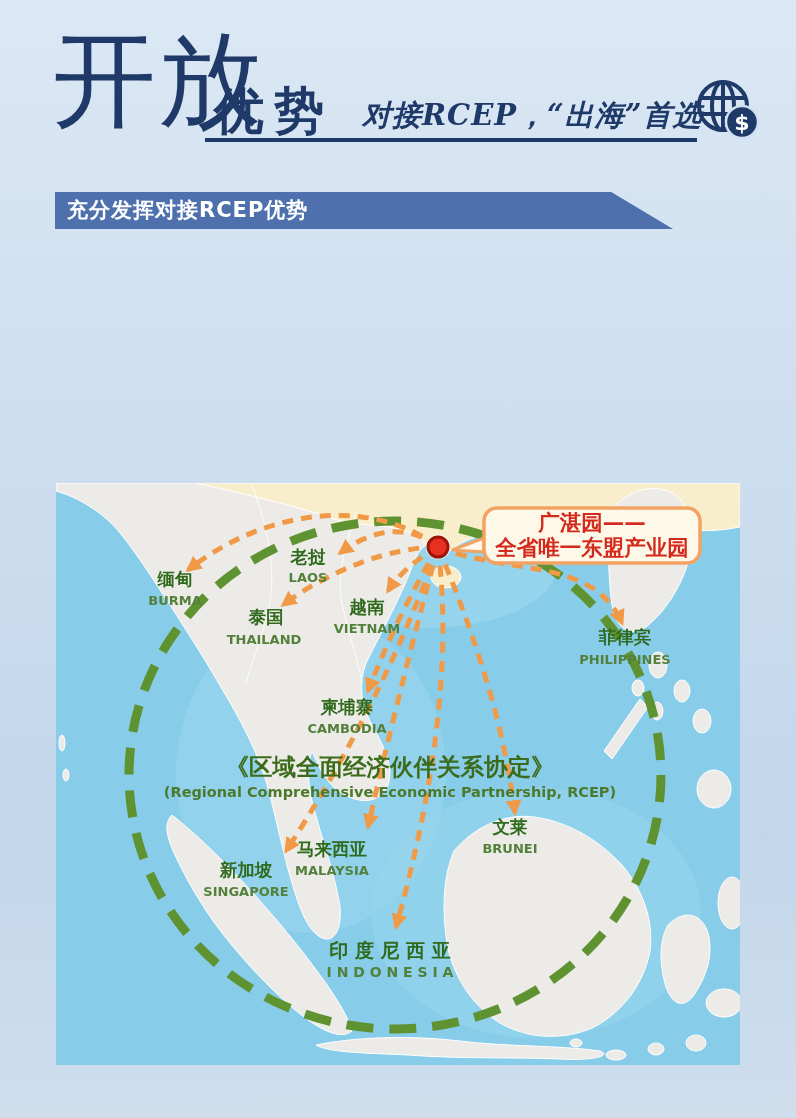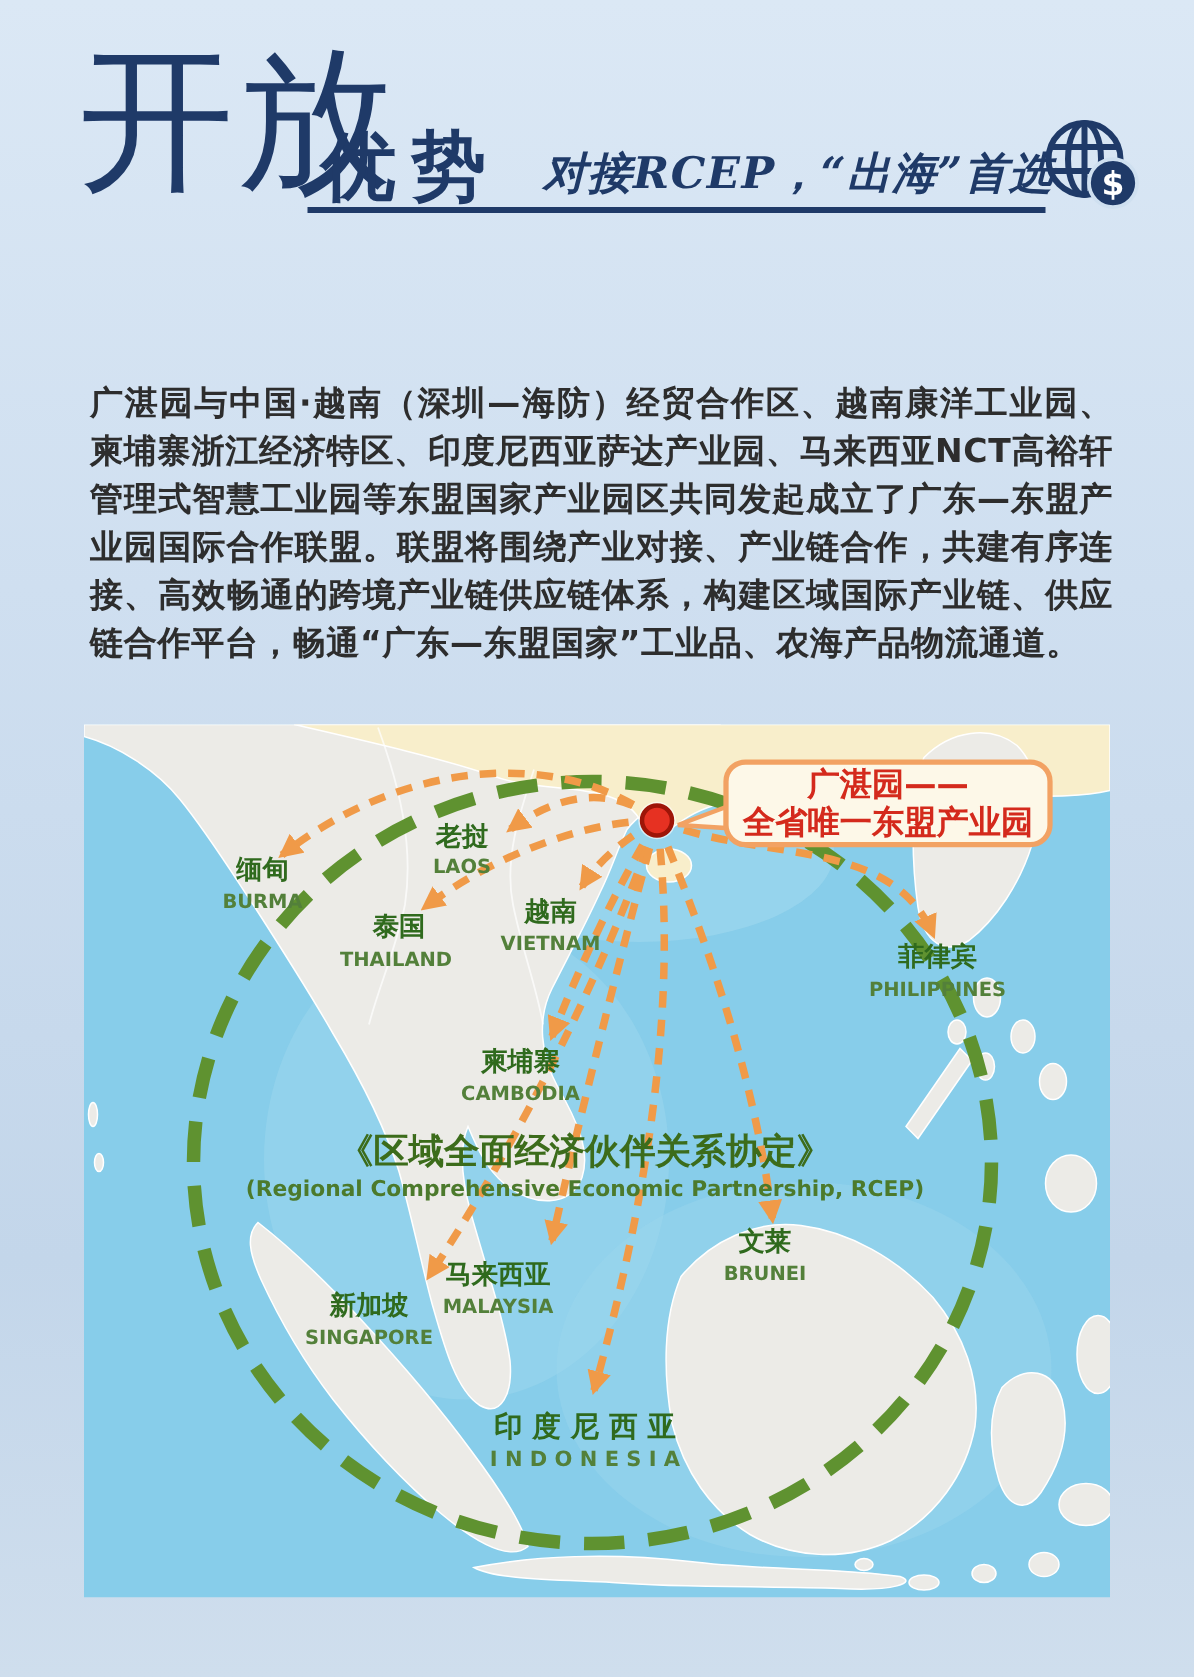--- a/index.html
+++ b/index.html
@@ -75,22 +75,24 @@
         <ellipse cx="27" cy="32" rx="11" ry="24"></ellipse>
         <line x1="4" y1="24" x2="50" y2="24"></line>
         <line x1="4" y1="40" x2="50" y2="40"></line>
         <line x1="27" y1="8" x2="27" y2="56"></line>
       </g>
       <circle cx="46" cy="48" r="16" fill="#1f3a68" stroke="#cfe0f0" stroke-width="2.5"></circle>
       <text x="46" y="56" text-anchor="middle" font-size="22" font-weight="bold" fill="#ffffff">$</text>
     </svg>
   </div>
 
+  <div class="banner">
+    <span>充分发挥对接RCEP优势</span>
+  </div>
 
-  <p class="paragraph">广湛园与中国·越南（深圳—海防）经贸合作区、越南康洋工业园、柬埔寨浙江经济特区、印度尼西亚萨达产业园、马来西亚NCT高裕轩管理式智慧工业园等东盟国家产业园区共同发起成立了广东—东盟产业园国际合作联盟。联盟将围绕产业对接、产业链合作，共建有序连接、高效畅通的跨境产业链供应链体系，构建区域国际产业链、供应链合作平台，畅通“广东—东盟国家”工业品、农海产品物流通道。</p>
 
   <div class="map">
     <svg viewBox="0 0 684 582">
 
       <rect x="0" y="0" width="684" height="582" fill="#87cdea"></rect>
       <ellipse cx="255" cy="290" rx="135" ry="160" fill="#9ed7ee" opacity="0.5"></ellipse>
       <ellipse cx="480" cy="430" rx="165" ry="125" fill="#9ed7ee" opacity="0.4"></ellipse>
       <ellipse cx="370" cy="85" rx="130" ry="60" fill="#a6dbf0" opacity="0.5"></ellipse>
 
       <path class="land" d="M0,0 L424,0 C410,26 396,40 384,50 C376,57 368,62 362,70 C356,82 352,96 344,112 C334,134 322,156 312,176 C302,196 304,220 316,242 C328,263 338,284 332,302 C324,322 300,322 280,306 C268,296 262,282 256,268 C250,282 252,304 258,326 C268,362 280,396 284,424 C286,446 278,462 264,454 C248,444 240,414 232,386 C224,356 218,326 210,298 C200,266 184,236 166,206 C150,178 132,150 114,122 C98,98 82,72 64,50 C48,30 22,14 0,8 Z"></path>

